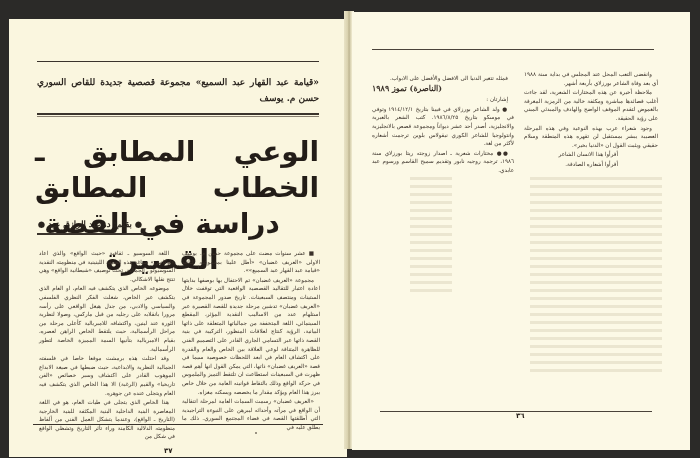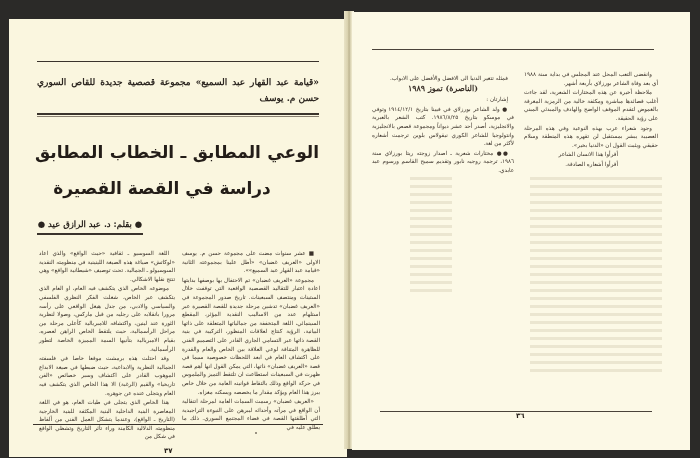--- a/index.html
+++ b/index.html
@@ -26,42 +26,42 @@
 
   
   .lead-text {
     position:absolute; left:28px; top:55px; width:282px;
     font-size:9px; line-height:16px; font-weight:bold; color:#2e2822;
     direction:rtl; text-align:justify; text-align-last:right;
   }
   .title {
     position:absolute; left:26px; top:115px; width:284px;
     font-family:"DejaVu Sans", sans-serif; font-weight:bold;
-    font-size:17px; line-height:36px; color:#231d18;
+    font-size:28px; line-height:36px; color:#231d18;
     direction:rtl; text-align:center;
   }
   .title .l1 { display:block; text-align:justify; text-align-last:justify; letter-spacing:2px; }
   .title .l2 { display:block; text-align:center; padding-right:30px; letter-spacing:2px; }
   .byline {
     position:absolute; left:28px; top:200px; width:106px;
     font-size:8.5px; font-weight:bold; direction:rtl; text-align:center; color:#2a241e;
   }
   .col {
     position:absolute; font-size:5.6px; line-height:8.6px; color:#3a3129;
     direction:rtl; text-align:justify;
   }
   .col p { margin:0 0 1px 0; text-indent:6px; }
   .col.left-a { left:30px; top:230px; width:136px; }
   .col.left-b { left:173px; top:230px; width:138px; }
   .page-num { position:absolute; font-size:7px; font-weight:bold; color:#2a231d; font-family:"DejaVu Sans", sans-serif; }
 
   
   .col.right-a { left:20px; top:62px; width:142px; }
   .col.right-b { left:172px; top:58px; width:134px; }
-  .right-a .sig { font-size:8px; font-weight:bold; text-align:center; margin-top:1px; }
+  .right-a .sig { font-size:8px; font-weight:bold; text-align:left; margin-top:1px; }
   .right-b .poem { padding-right:40px; text-indent:0; }
   .bleed {
     position:absolute; color:#d9d3bd; font-size:5.5px; line-height:8.6px;
     direction:rtl; text-align:justify; opacity:.7;
   }
   .bleed.a { left:30px; top:160px; width:70px; }
   .bleed.b { left:178px; top:160px; width:132px; }
   .bleed-line { height:3px; background:#e4dec8; margin:5px 0; }
   .bleed.a .bleed-line { width:60%; }
   .dot-mark { position:absolute; width:2px; height:2px; background:#7a7264; border-radius:1px; }

